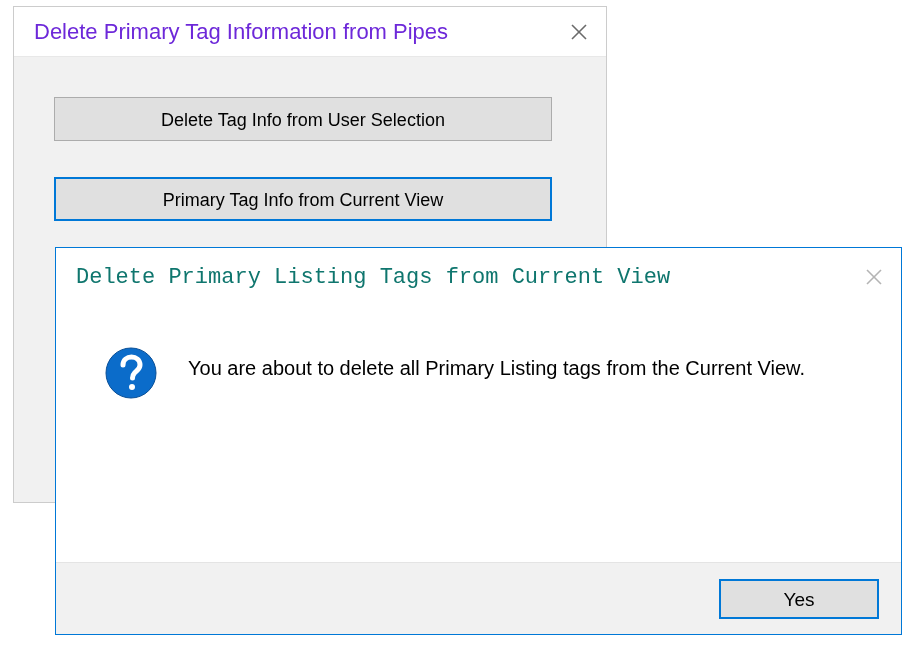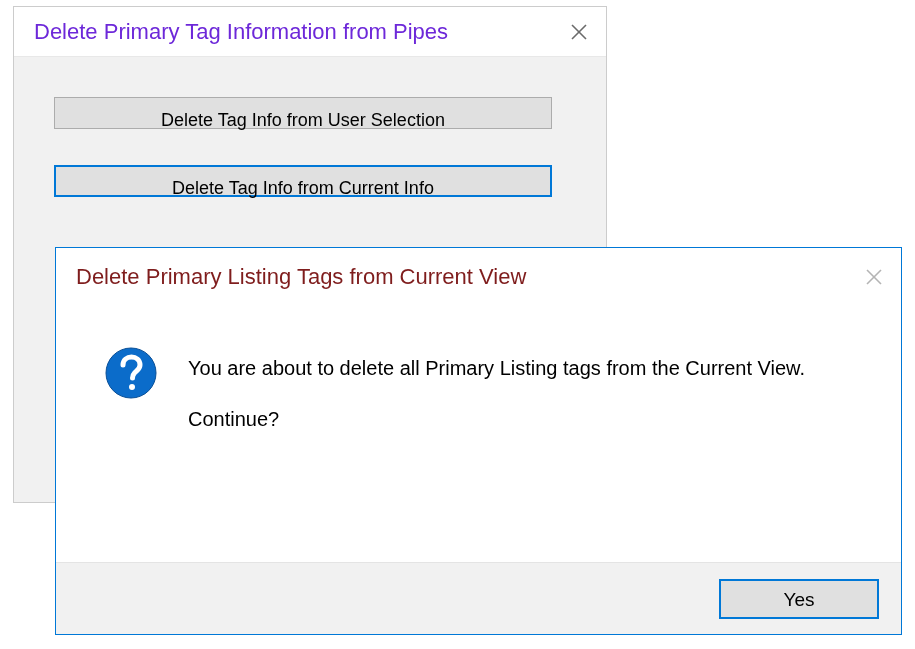--- a/index.html
+++ b/index.html
@@ -46,21 +46,21 @@
   }
   .close-x svg { display: block; }
   .parent-body {
     background: #f1f1f1;
     height: calc(100% - 50px);
     padding: 0 40px;
   }
   .big-button {
     display: block;
     width: 498px;
-    height: 32px;
+    height: 44px;
     margin: 0;
     background: #e0e0e0;
     border: 1px solid #acacac;
     font-size: 18px;
     color: #000000;
     text-align: center;
     line-height: 42px;
     cursor: pointer;
     font-family: inherit;
   }
@@ -85,22 +85,23 @@
   .modal-titlebar {
     height: 58px;
     display: flex;
     align-items: center;
     justify-content: space-between;
     padding: 0 16px 0 20px;
     background: #ffffff;
   }
   .modal-title {
     font-size: 22px;
-    color: #7f1d1d;
+    color: #0f766e;
     font-weight: 400;
+    font-family: Liberation Mono, monospace;
   }
   .modal-close {
     color: #b4b4b4;
     cursor: pointer;
   }
   .modal-body {
     flex: 1 1 auto;
     display: flex;
     padding: 48px 30px 0 48px;
   }
@@ -155,21 +156,21 @@
       <svg width="18" height="18" viewBox="0 0 18 18">
         <line x1="2" y1="2" x2="16" y2="16" stroke="#6b6b6b" stroke-width="1.6"></line>
         <line x1="16" y1="2" x2="2" y2="16" stroke="#6b6b6b" stroke-width="1.6"></line>
       </svg>
     </div>
   </div>
   <div class="parent-body">
     <div class="spacer-top"></div>
     <button class="big-button">Delete Tag Info from User Selection</button>
     <div class="spacer-mid"></div>
-    <button class="big-button selected">Delete Tag Info from Current Info</button>
+    <button class="big-button selected">Primary Tag Info from Current View</button>
   </div>
 </div>
 
 <div class="modal-window">
   <div class="modal-titlebar">
     <div class="modal-title">Delete Primary Listing Tags from Current View</div>
     <div class="close-x modal-close">
       <svg width="18" height="18" viewBox="0 0 18 18">
         <line x1="2" y1="2" x2="16" y2="16" stroke="#b4b4b4" stroke-width="1.6"></line>
         <line x1="16" y1="2" x2="2" y2="16" stroke="#b4b4b4" stroke-width="1.6"></line>
@@ -179,19 +180,18 @@
   <div class="modal-body">
     <div class="modal-icon">
       <svg width="54" height="54" viewBox="0 0 54 54">
         <circle cx="27" cy="27" r="25" fill="#0b6cca" stroke="#084e96" stroke-width="1"></circle>
         <path d="M19 19 c0 -5 4 -8 8.5 -8 c4.5 0 8.5 3 8.5 8 c0 4 -3 5.5 -5.5 8 c-1.5 1.5 -2 3 -2 5" stroke="#ffffff" stroke-width="5" fill="none" stroke-linecap="round"></path>
         <circle cx="28" cy="41" r="3" fill="#ffffff"></circle>
       </svg>
     </div>
     <div class="modal-text">
       <div class="line1">You are about to delete all Primary Listing tags from the Current View.</div>
-      <div class="line2">Continue?</div>
     </div>
   </div>
   <div class="modal-footer">
     <button class="dlg-button primary">Yes</button>
   </div>
 </div>
 
 </body></html>

